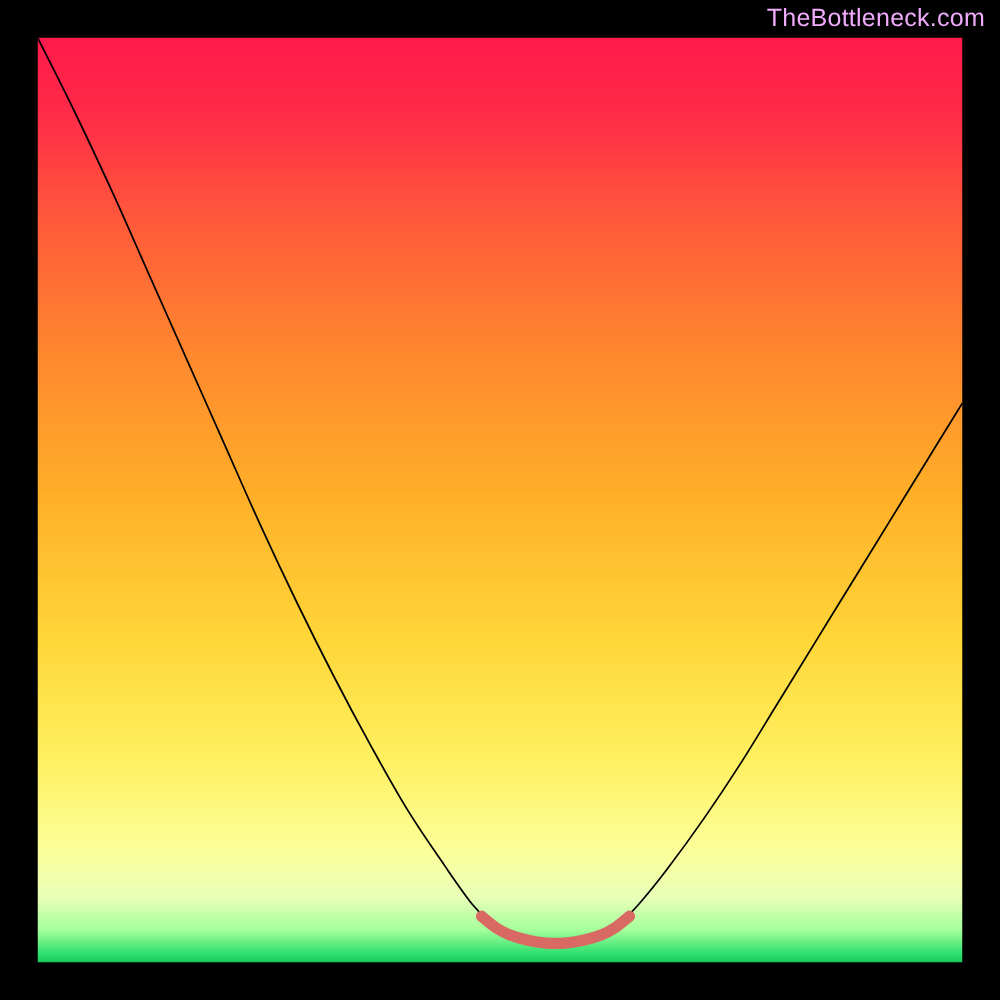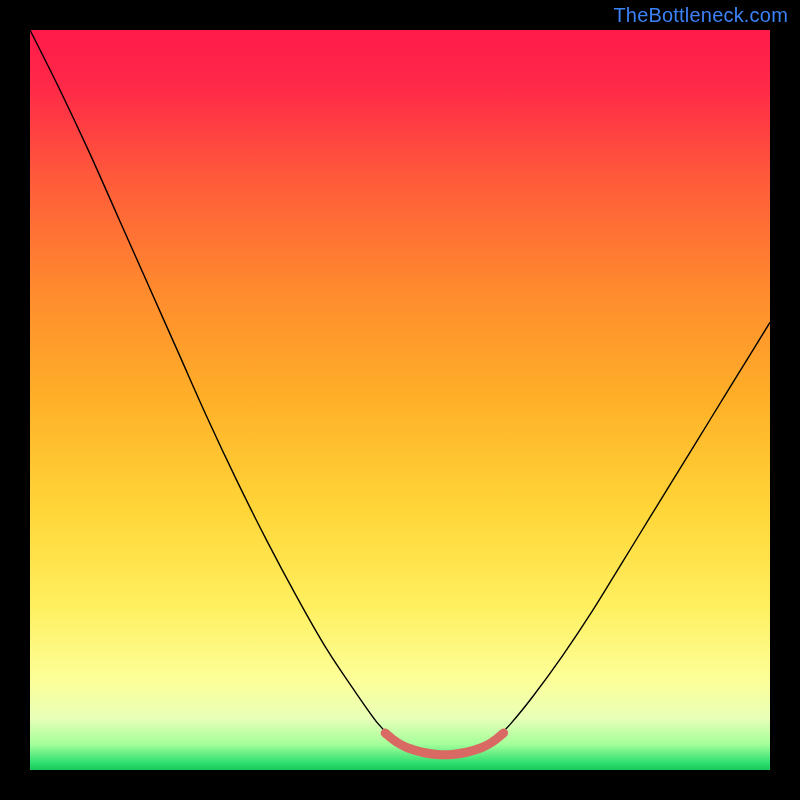--- a/index.html
+++ b/index.html
@@ -14,21 +14,21 @@
   .outer {
     position: relative;
     width: 800px;
     height: 800px;
     background: #000;
   }
   .watermark {
     position: absolute;
     top: 4px;
     right: 12px;
-    color: #3b82f6;
+    color: #f0abfc;
     font-size: 20px;
     font-weight: 500;
     letter-spacing: 0.2px;
     z-index: 10;
   }
   .plot {
     position: absolute;
     left: 30px;
     top: 30px;
     width: 740px;

